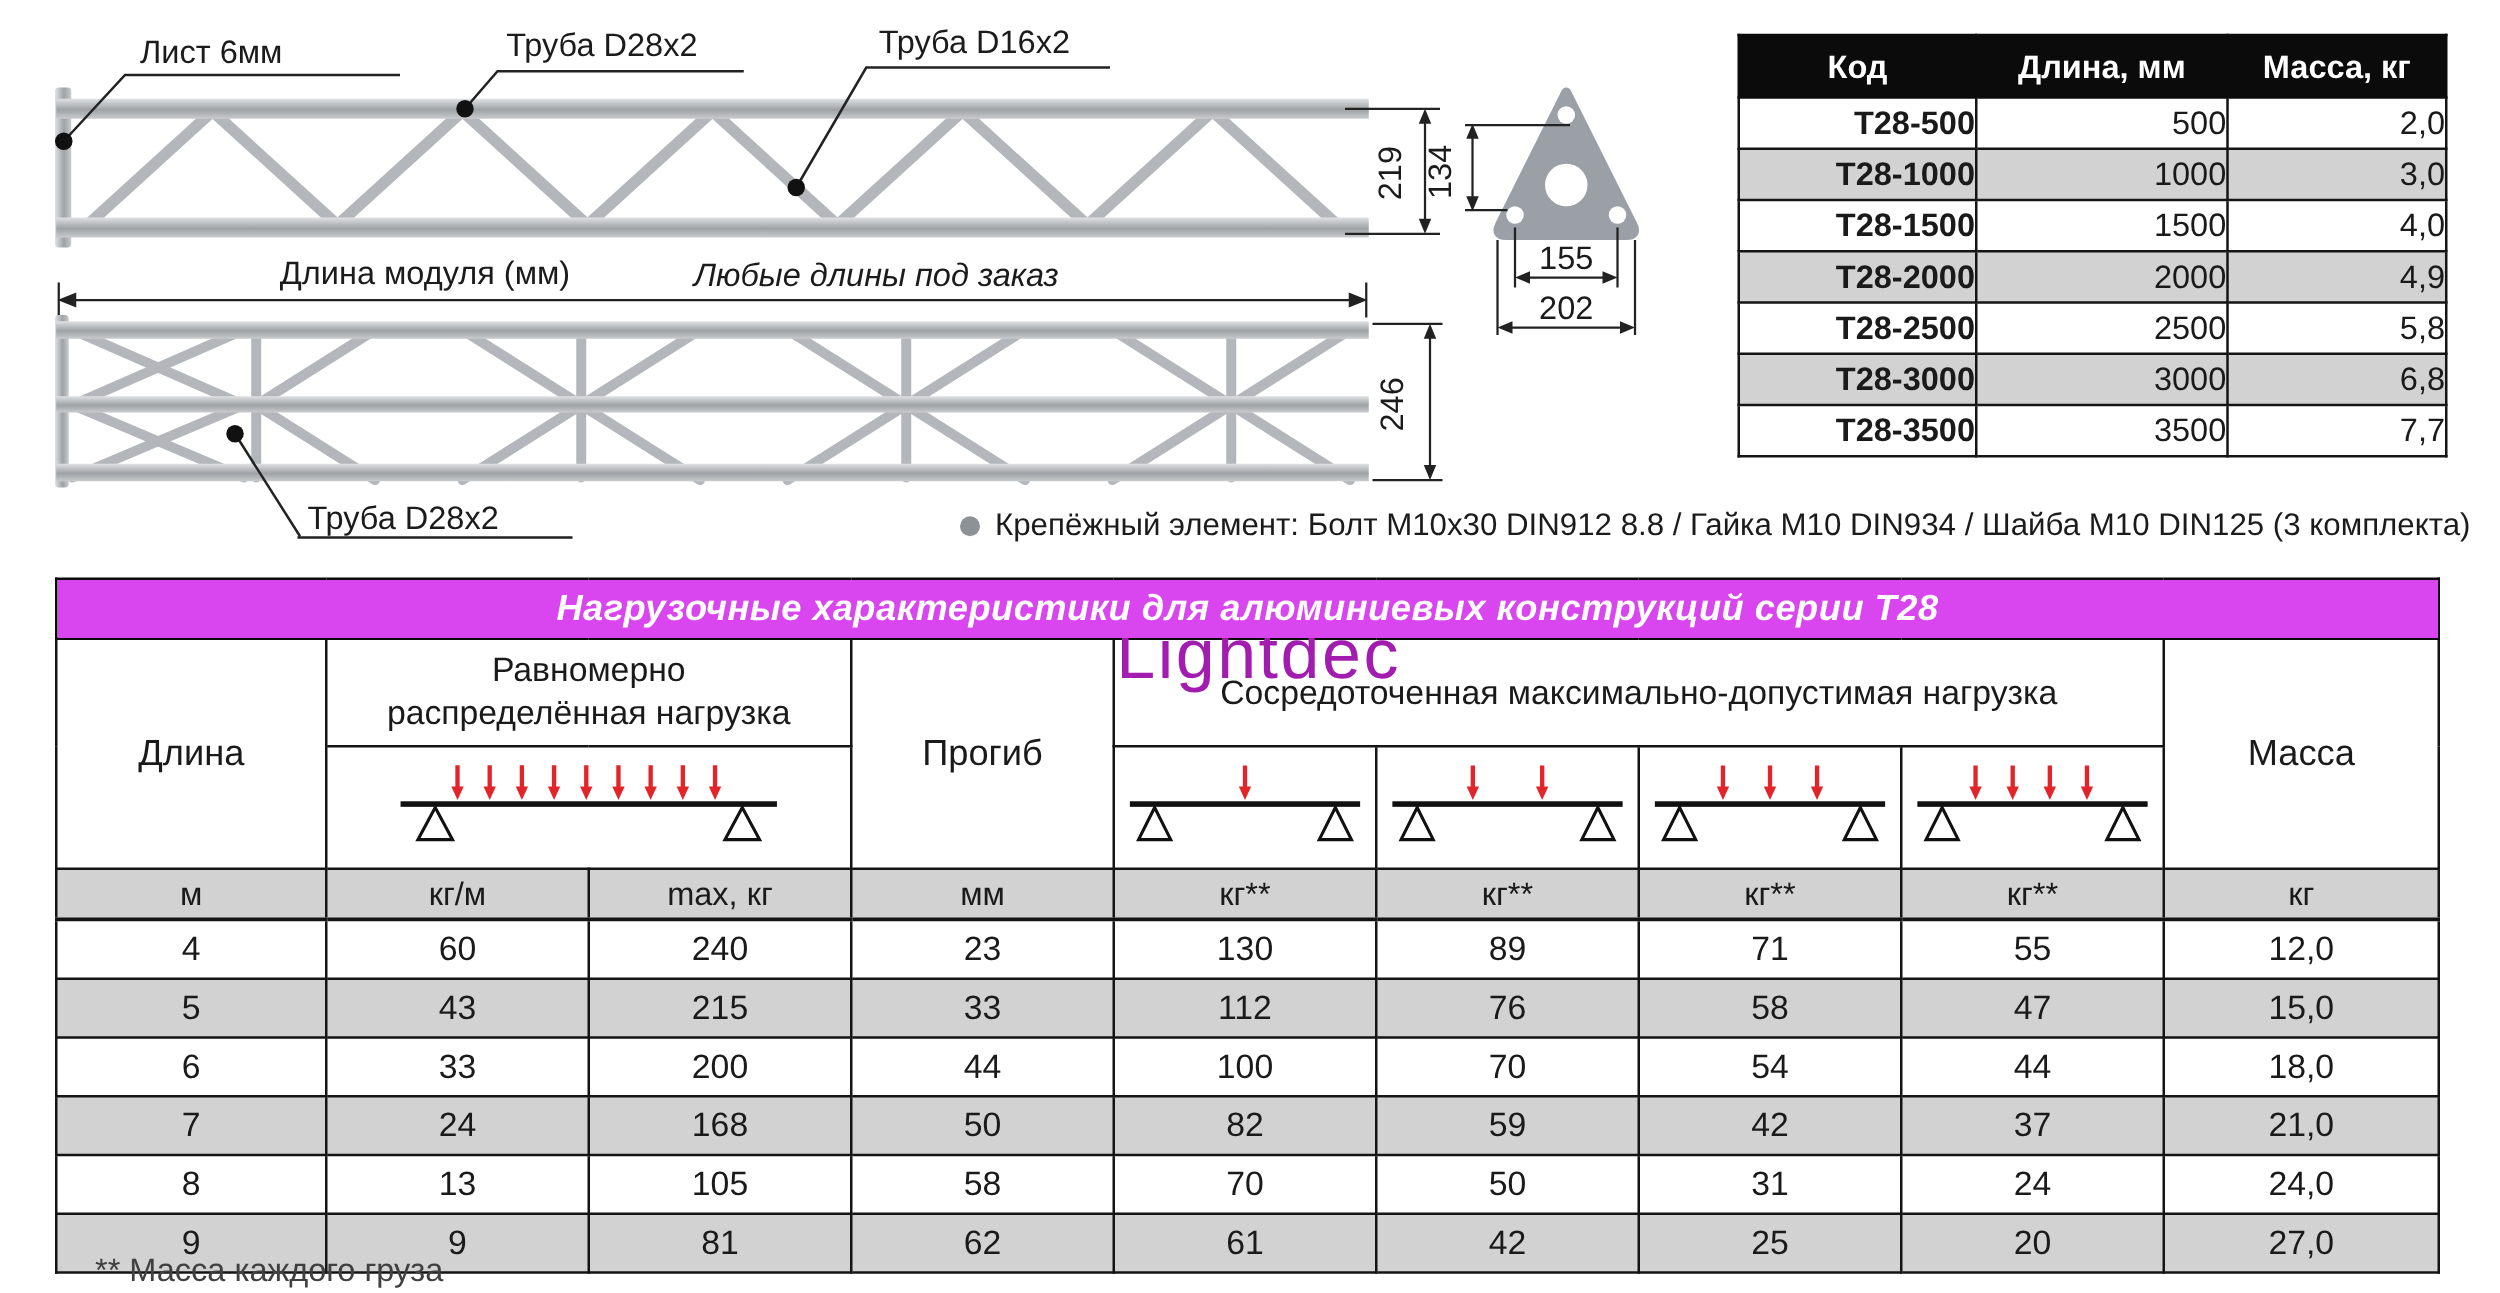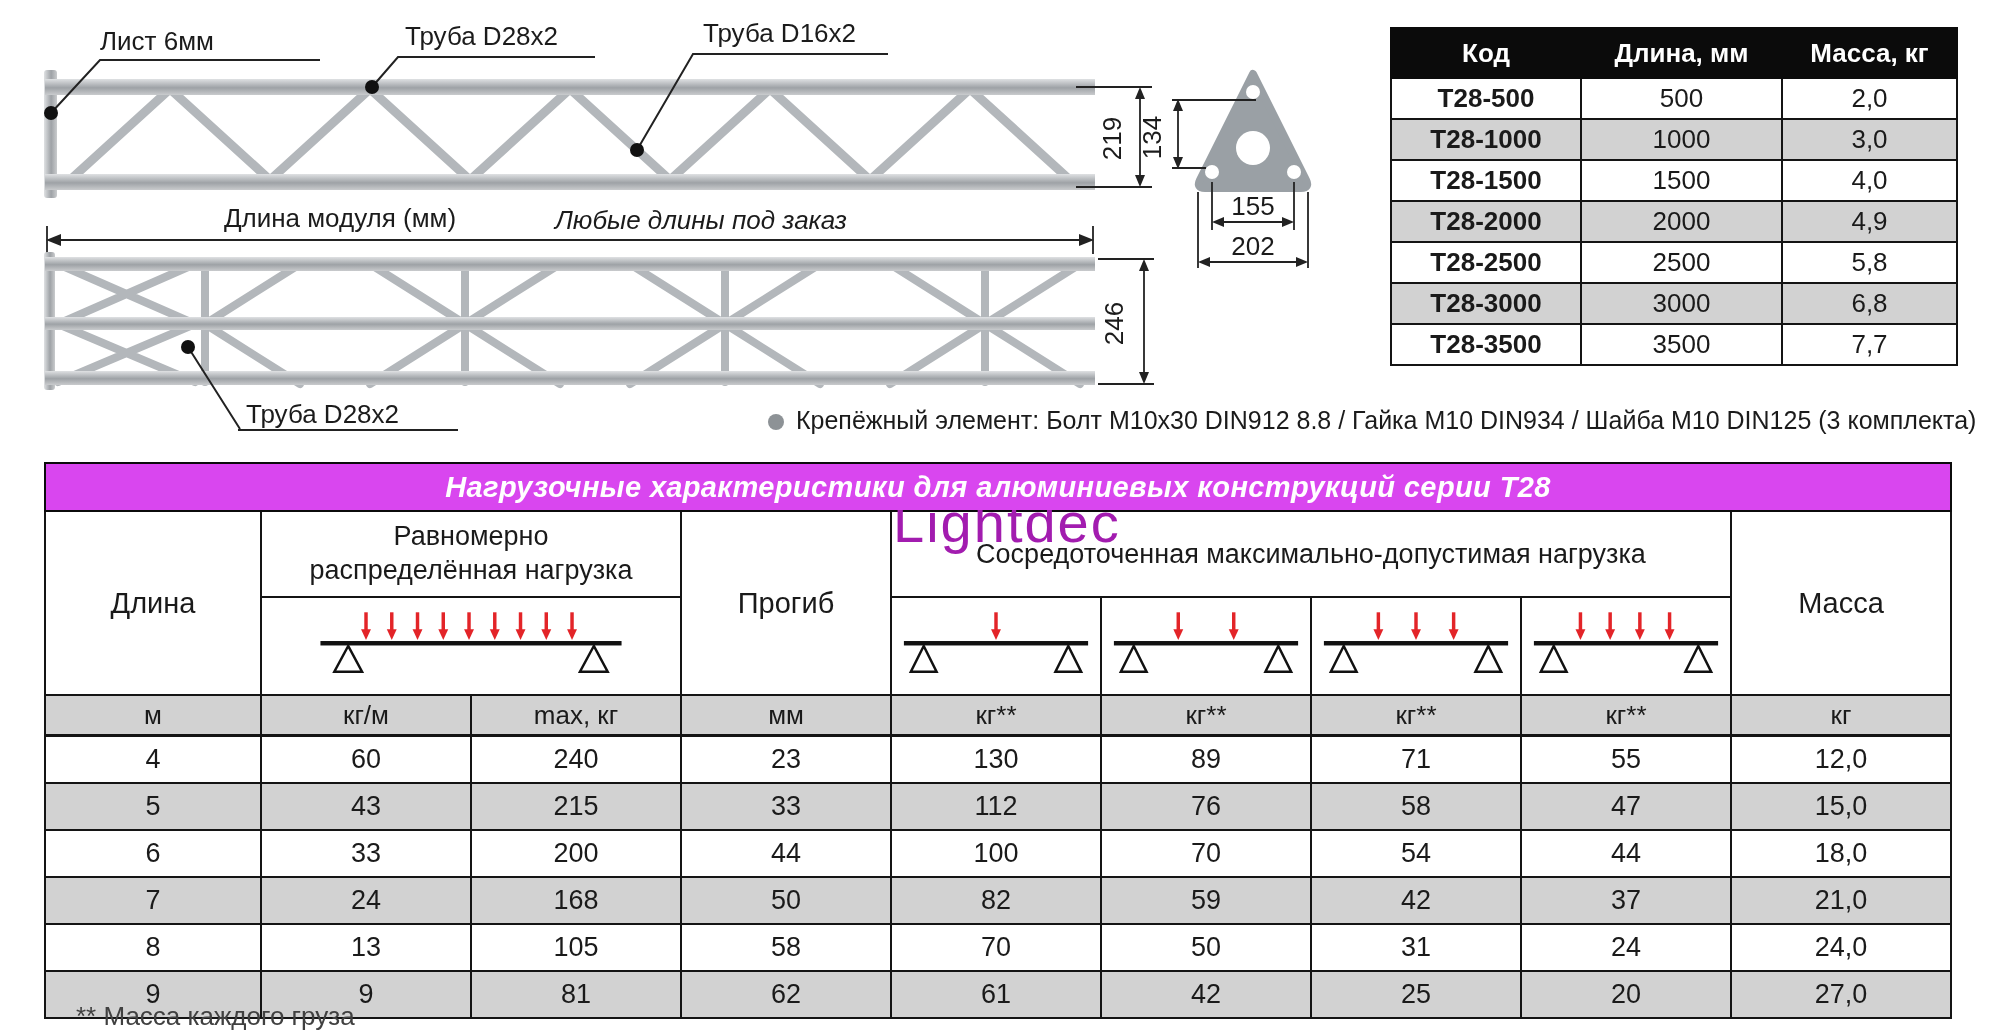--- a/index.html
+++ b/index.html
@@ -12,21 +12,21 @@
   .ctr { text-align:center; }
   .ital { font-style:italic;text-align:center; }
   .rot { transform:rotate(-90deg); transform-origin:center center; text-align:center; }
 
   
   #drawing-svg { position:absolute; left:0; top:0; pointer-events:none; }
 
   
   table.spec { position:absolute; left:1390px; top:27px; border-collapse:collapse; table-layout:fixed; }
   .spec th { background:#0b0b0b; color:#fff; font-size:26px; font-weight:bold; height:48px; border:2px solid #0b0b0b; padding:0; }
-  .spec td { border:2px solid #141414; height:39px; text-align:center; vertical-align:middle; font-size:26px; padding:0; background:#fff; }
+  .spec td { border:2px solid #141414; height:39px; text-align:right; vertical-align:middle; font-size:26px; padding:0; background:#fff; }
   .spec tr.odd td { background:#d2d2d2; }
   .spec td.code { font-weight:bold; }
 
   
   .note { position:absolute; left:768px; top:406px; font-size:25px; white-space:nowrap; color:#1b1b1b; }
   .note .dot { display:inline-block; width:16px; height:16px; border-radius:50%; background:#8d9296; margin-right:12px; vertical-align:-1px; }
 
   
   table.load { position:absolute; left:44px; top:462px; border-collapse:collapse; table-layout:fixed; width:1906px; }
   .load td { border:2px solid #141414; text-align:center; vertical-align:middle; padding:0; font-size:27px; background:#fff; }
@@ -158,21 +158,21 @@
   <g fill="#222">
     <polygon points="1178,99 1173,111 1183,111"></polygon>
       <polygon points="1178,169 1173,157 1183,157"></polygon>
     <polygon points="1212,222 1224,217 1224,227"></polygon>
       <polygon points="1294,222 1282,217 1282,227"></polygon>
     <polygon points="1198,262 1210,257 1210,267"></polygon>
       <polygon points="1308,262 1296,257 1296,267"></polygon>
   </g>
 </svg>
 
-<div class="lbl" style="left:100px; top:26px;">Лист 6мм</div>
+<div class="lbl" style="left:112px; top:26px;">Лист 6мм</div>
 <div class="lbl" style="left:405px; top:21px;">Труба D28x2</div>
 <div class="lbl" style="left:703px; top:18px;">Труба D16x2</div>
 <div class="lbl rot" style="left:1082px; top:123px; width:60px;">219</div>
 <div class="lbl ctr" style="left:195px; top:203px; width:290px;">Длина модуля (мм)</div>
 <div class="lbl ctr ital" style="left:555px; top:205px; width:270px;">Любые длины под заказ</div>
 <div class="lbl rot" style="left:1084px; top:308px; width:60px;">246</div>
 <div class="lbl" style="left:246px; top:399px;">Труба D28x2</div>
 <div class="lbl rot" style="left:1122px; top:122px; width:60px;">134</div>
 <div class="lbl ctr" style="left:1223px; top:191px; width:60px;">155</div>
 <div class="lbl ctr" style="left:1223px; top:231px; width:60px;">202</div>

